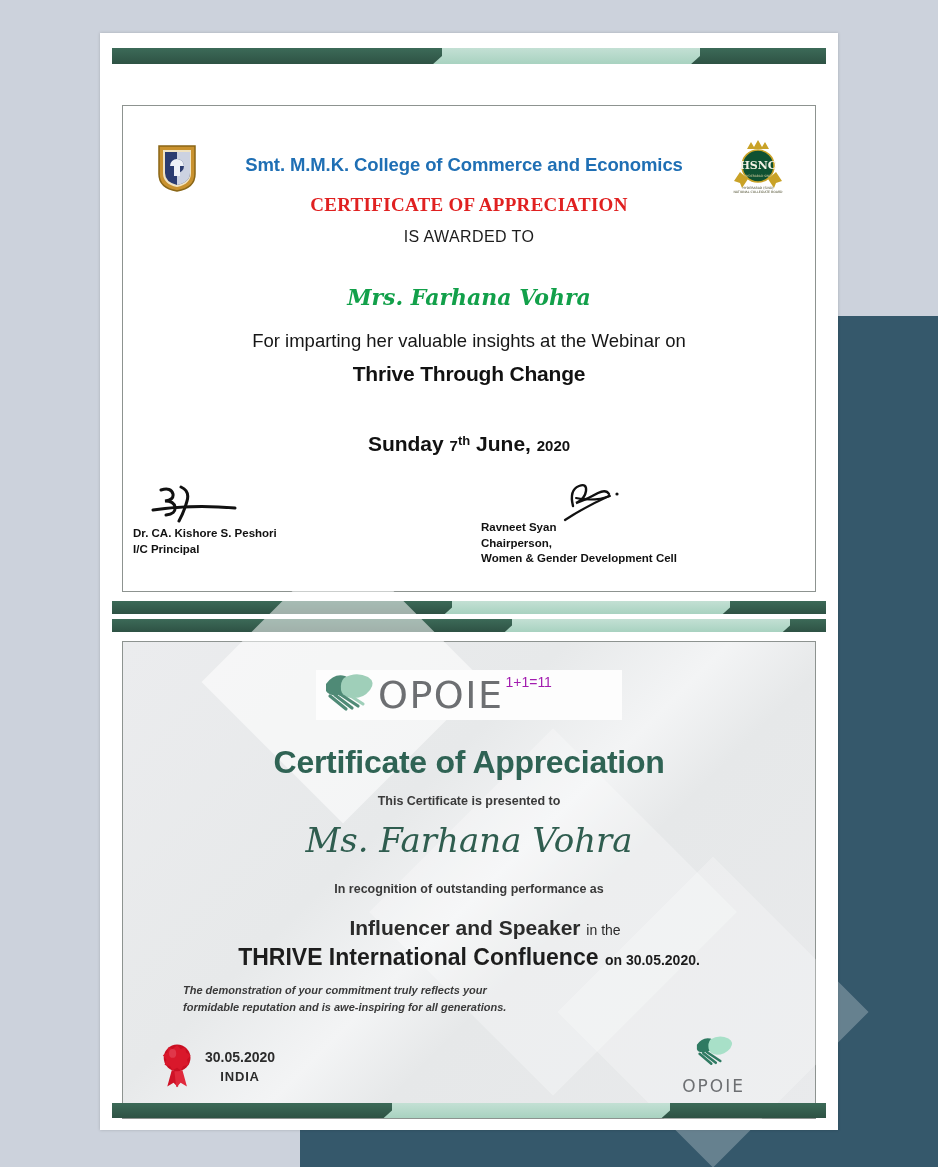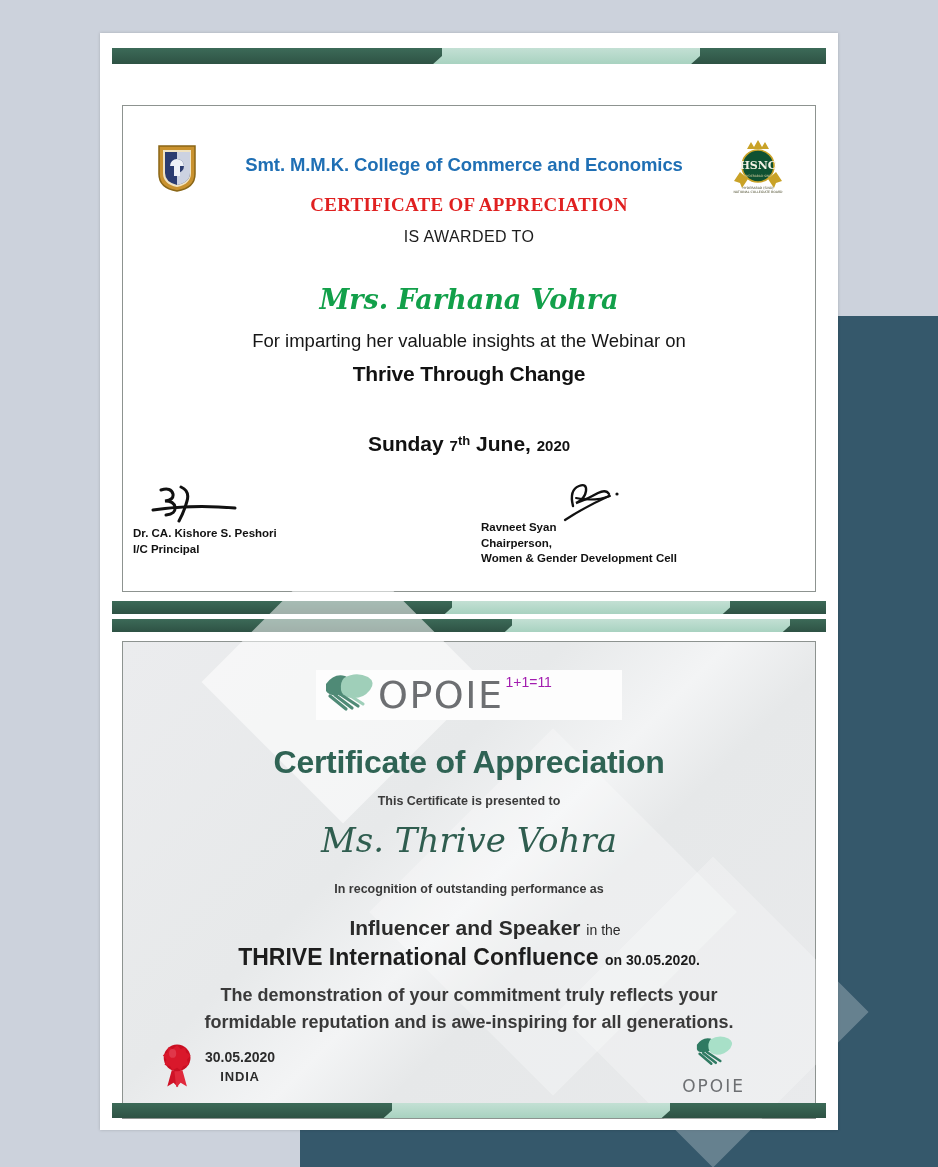--- a/index.html
+++ b/index.html
@@ -78,21 +78,21 @@
     letter-spacing: 0.3px;
   }
   .c1-awarded {
     position: absolute; left: 0; right: 0; top: 122px;
     text-align: center; color: #1c1c1c; font-size: 16px;
     letter-spacing: 0.4px;
   }
   .c1-name {
     position: absolute; left: 0; right: 0; top: 178px;
     text-align: center;
-    color: #12a04a; font-size: 27px;
+    color: #12a04a; font-size: 22px;
     font-family: "DejaVu Serif", serif;
     font-style: italic; font-weight: bold;
   }
   .c1-line1 {
     position: absolute; left: 0; right: 0; top: 224px;
     text-align: center; color: #161616; font-size: 18.5px;
   }
   .c1-webinar {
     position: absolute; left: 0; right: 0; top: 256px;
     text-align: center; color: #121212; font-size: 21px; font-weight: bold;
@@ -157,22 +157,22 @@
   }
   .c2-role .big { font-weight: bold; }
   .c2-role .small { font-size: 14px; }
   .c2-event {
     position: absolute; left: 0; right: 0; top: 302px;
     text-align: center; color: #1d1d1d; font-size: 23px; font-weight: bold;
   }
   .c2-event .small { font-size: 14px; font-weight: bold; }
   .c2-body {
     position: absolute; left: 60px; right: 60px; top: 340px;
-    text-align: center; color: #3a3a3a; font-size: 18px;
-    font-weight: bold; line-height: 1.5;
+    text-align: left; color: #3a3a3a; font-size: 11px;
+    font-weight: bold; line-height: 1.5; font-style: italic;
   }
   .c2-seal-row { position: absolute; left: 38px; top: 398px;
                  display: flex; align-items: center; gap: 10px; }
   .seal-text { text-align: center; color: #2c2c2c; font-size: 14px;
                font-weight: bold; line-height: 1.45; }
   .seal-text .india { font-size: 13px; letter-spacing: 0.8px; }
   .c2-foot-logo { position: absolute; right: 70px; top: 392px; text-align: center; }
   .c2-foot-word { font-size: 17px; color: #6d6f72; letter-spacing: 2px;
                   font-family: "DejaVu Sans", sans-serif; margin-top: 2px; }
 </style>
@@ -306,21 +306,21 @@
             </svg>
           </span>
           <span class="opoie-word">OPOIE</span>
           <span class="opoie-sup">1+1=11</span>
         </div>
 
         <div class="c2-title">Certificate of Appreciation</div>
 
         <div class="c2-sub">This Certificate is presented to</div>
 
-        <div class="c2-name">Ms. Thrive Vohra</div>
+        <div class="c2-name">Ms. Farhana Vohra</div>
 
         <div class="c2-recog">In recognition of outstanding performance as</div>
 
         <div class="c2-role">
           <span class="big">Influencer and Speaker</span>
           <span class="small">in the</span>
         </div>
 
         <div class="c2-event">
           <span>THRIVE International Confluence</span>

